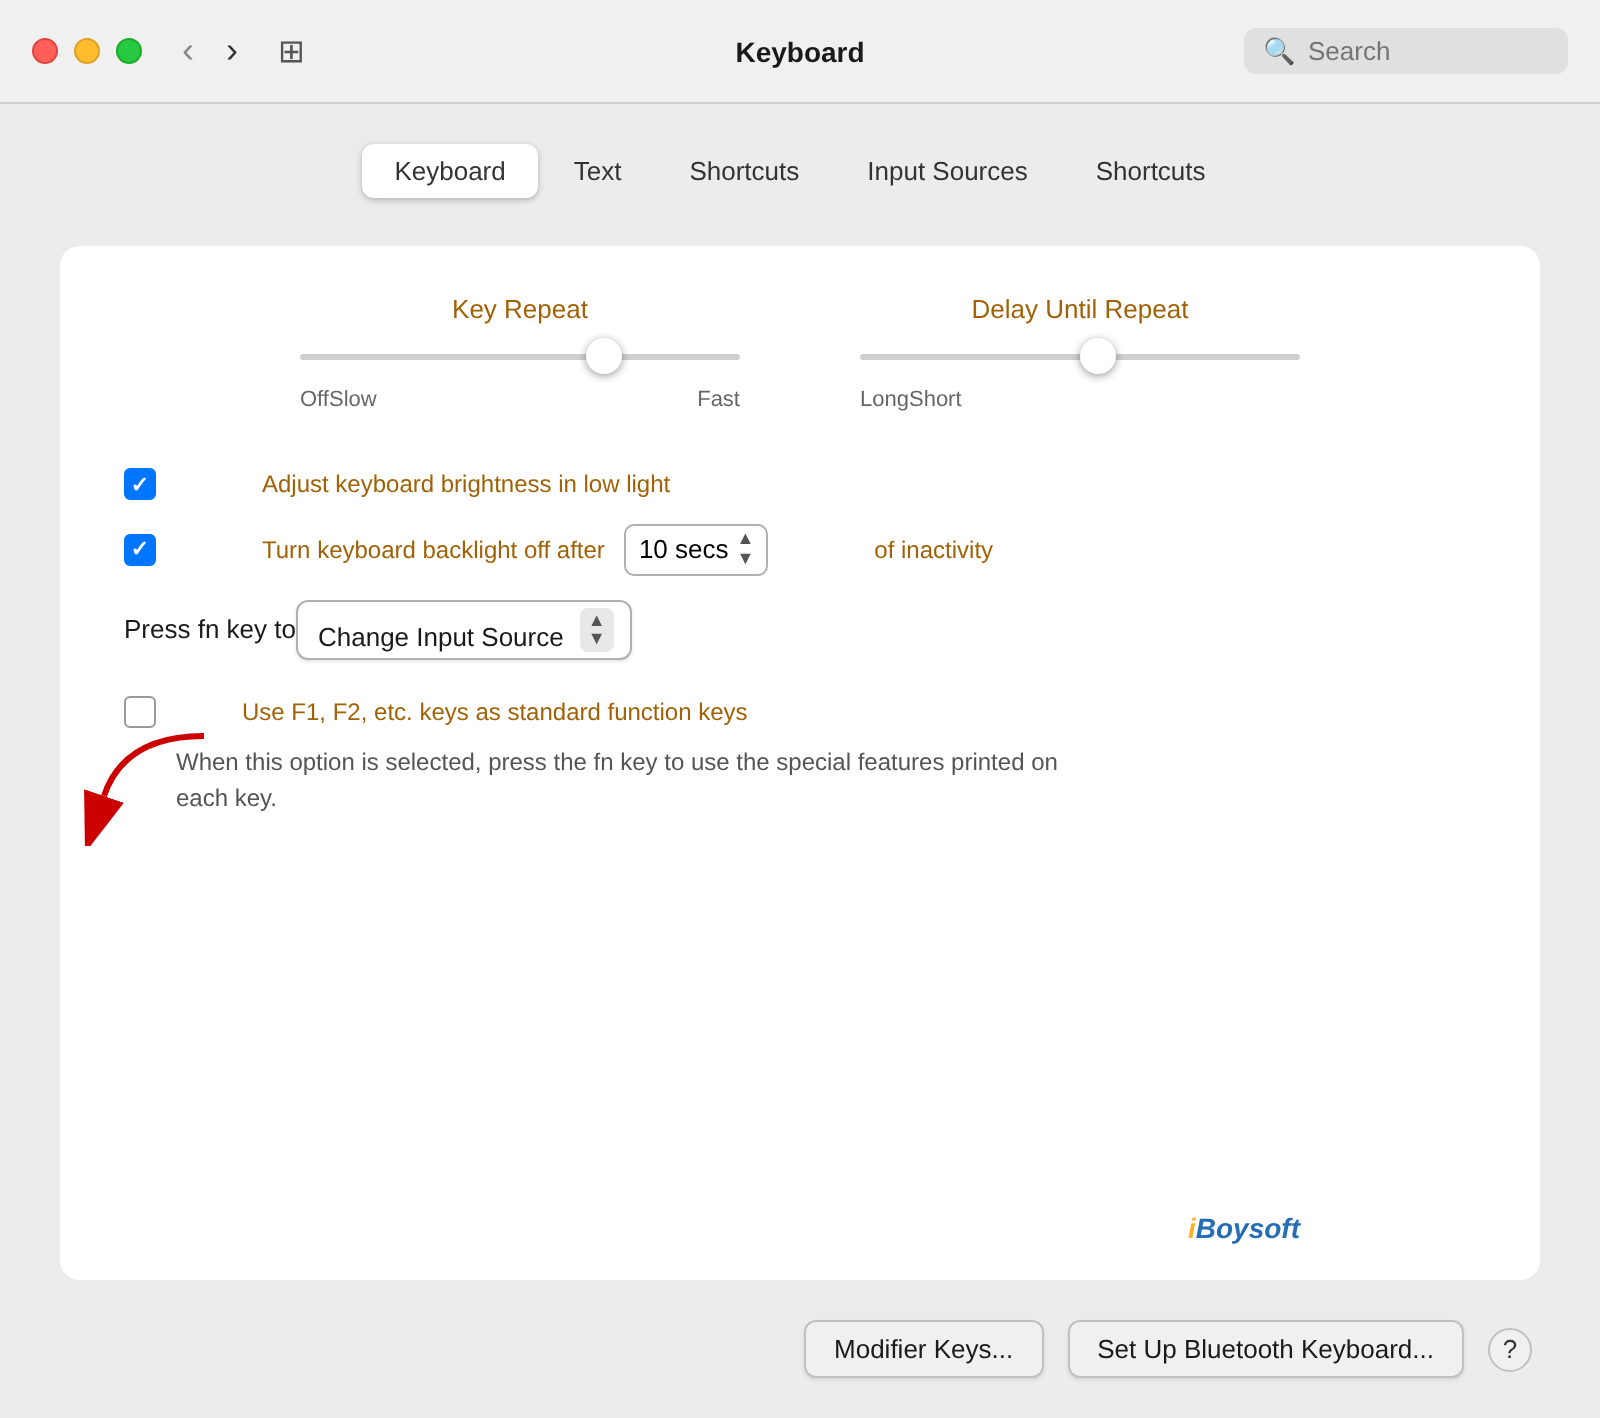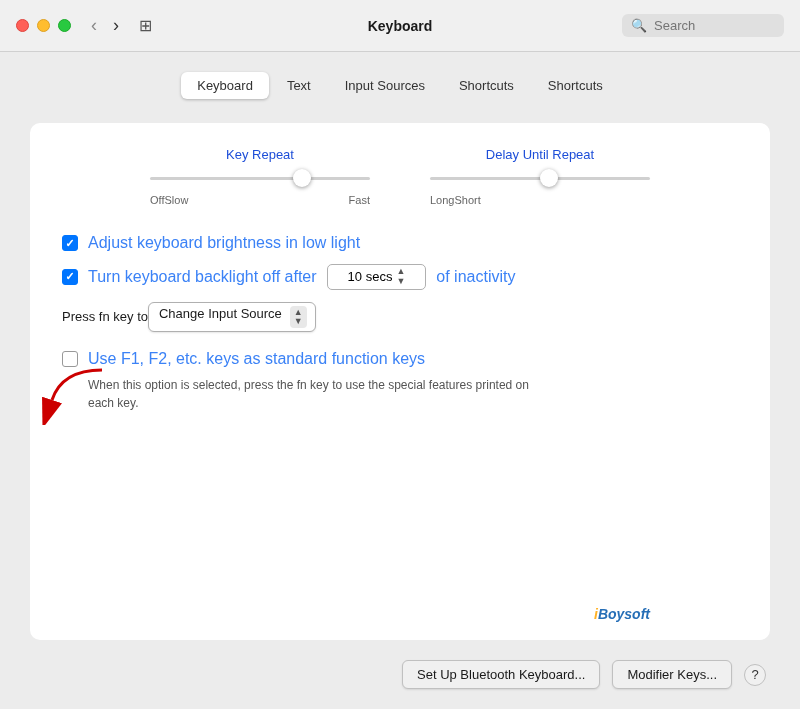--- a/index.html
+++ b/index.html
@@ -135,21 +135,21 @@
       justify-content: center;
     }
     .slider-group {
       display: flex;
       flex-direction: column;
       align-items: center;
       gap: 6px;
     }
     .slider-label {
       font-size: 13px;
-      color: #1d4ed8;
+      color: #a16207;
       font-weight: 400;
     }
     .slider-track {
       position: relative;
       width: 220px;
       height: 20px;
       display: flex;
       align-items: center;
     }
     .slider-line {
@@ -201,37 +201,38 @@
     .mac-checkbox.checked::after {
       content: '✓';
       color: white;
       font-size: 11px;
       font-weight: bold;
     }
     .mac-checkbox.unchecked {
       background: white;
     }
     .checkbox-label {
-      font-size: 16px;
-      color: #3b82f6;
+      font-size: 12px;
+      color: #a16207;
+      margin-left: 43px;
     }
 
     
     .dropdown-row {
       display: flex;
       align-items: center;
       margin-bottom: 18px;
     }
     .dropdown-row-label {
       font-size: 13px;
       color: #1a1a1a;
     }
     .mac-select {
       display: flex;
-      align-items: flex-start;
+      align-items: flex-end;
       background: white;
       border: 1px solid #b0b0b0;
       border-radius: 6px;
       padding: 3px 8px 3px 10px;
       gap: 8px;
       cursor: pointer;
       box-shadow: 0 1px 2px rgba(0,0,0,0.1);
     }
     .select-text {
       font-size: 13px;
@@ -248,41 +249,40 @@
       color: #555;
     }
 
     
     .inactivity-select {
       display: flex;
       align-items: center;
       background: white;
       border: 1px solid #b0b0b0;
       border-radius: 5px;
-      padding: 2px 20px;
+      padding: 2px 6px;
       gap: 4px;
       cursor: pointer;
     }
     .inactivity-text { font-size: 13px; }
     .inactivity-arrows {
       display: flex;
       flex-direction: column;
       line-height: 1.1;
       font-size: 9px;
       color: #555;
     }
 
     
     .fn-section {
       margin-top: 4px;
     }
     .fn-checkbox-row {
       display: flex;
       align-items: center;
-      gap: 10px;
       margin-bottom: 8px;
     }
     .fn-description {
       font-size: 12px;
       color: #555;
       line-height: 1.5;
       margin-left: 26px;
     }
 
     
@@ -356,22 +356,22 @@
     <span class="search-icon">🔍</span>
     <input class="search-input" type="text" placeholder="Search" style="">
   </div>
 </div>
 
 <div class="main-content">
 
   <div class="tab-bar">
     <button class="tab active">Keyboard</button>
     <button class="tab">Text</button>
+    <button class="tab">Shortcuts</button>
     <button class="tab">Input Sources</button>
-    <button class="tab">Shortcuts</button>
     <button class="tab">Shortcuts</button>
   </div>
 
   <div class="settings-panel">
 
     <div class="sliders-row">
 
       <div class="slider-group">
         <span class="slider-label">Key Repeat</span>
         <div class="slider-track">
@@ -449,18 +449,18 @@
       </div>
       <div class="fn-description" style="white-space: pre-line;">When this option is selected, press the fn key to use the special features printed on
 each key.</div>
     </div>
 
     <div class="watermark"><span>i</span>Boysoft</div>
 
   </div>
 
   <div class="bottom-bar">
+    <button class="mac-button">Modifier Keys...</button>
     <button class="mac-button">Set Up Bluetooth Keyboard...</button>
-    <button class="mac-button">Modifier Keys...</button>
     <div class="help-btn">?</div>
   </div>
 
 </div>
 
 </body></html>

